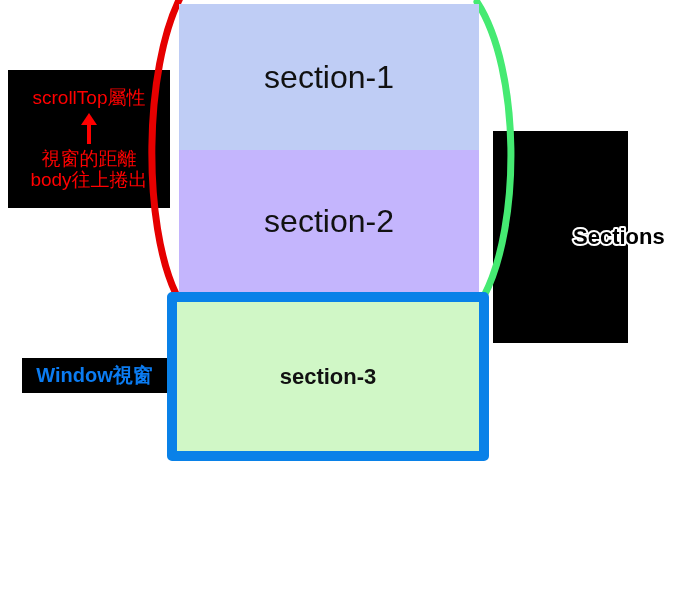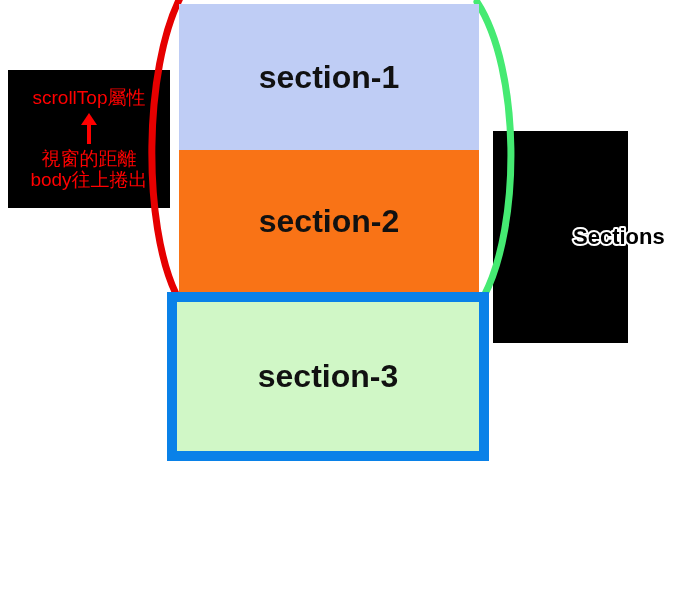--- a/index.html
+++ b/index.html
@@ -44,34 +44,34 @@
     position: absolute; left: 0; top: 0;
     z-index: 2;
     pointer-events: none;
   }
   
   .section {
     position: absolute;
     left: 179px; width: 300px;
     display: flex; align-items: center; justify-content: center;
     font-size: 32px;
-    font-weight: bold;
+    font-weight: normal;
     color: #111111;
     z-index: 3;
   }
   .section-1 { top: 4px;   height: 146px; }
   .section-2 { top: 150px; height: 142px; }
   .section-4 { top: 462px; height: 138px; }
   .viewport-frame {
     position: absolute;
     left: 167px; top: 292px; width: 322px; height: 169px;
     border: 10px solid #0981e8;
-    border-radius: 0;
+    border-radius: 5px;
     display: flex; align-items: center; justify-content: center;
-    font-size: 32px;
+    font-size: 22px;
     font-weight: bold;
     color: #111111;
     z-index: 4;
   }
   
   .sections-label-svg {
     position: absolute;
     left: 569px; top: 216px;
     z-index: 5;
     overflow: visible;
@@ -95,31 +95,34 @@
     <svg class="arrow-svg" width="20" height="32" viewBox="0 0 20 32">
       <line x1="10" y1="31" x2="10" y2="9" stroke="currentColor" stroke-width="4"></line>
       <polygon points="10,0 2,12 18,12" fill="currentColor"></polygon>
     </svg>
     <div>視窗的距離</div>
     <div>body往上捲出</div>
   </div>
 
   <div class="callout box-right" style="background: rgb(0, 0, 0);"></div>
 
+  <div class="callout box-window" style="background: rgb(0, 0, 0); color: rgb(11, 124, 242);">
+    <div>Window視窗</div>
+  </div>
 
   <svg class="arcs-svg" width="700" height="602" viewBox="0 0 700 602">
     <path d="M 181,-4 C 143,70 143,225 176,294" fill="none" stroke-width="7" stroke-linecap="round" stroke="#e60000"></path>
     <path d="M 477,2 C 521,70 521,225 484,296" fill="none" stroke-width="7" stroke-linecap="round" stroke="#45ea72"></path>
   </svg>
 
   <div class="section section-1" style="background: rgb(191, 205, 245);">
     <span>section-1</span>
   </div>
 
-  <div class="section section-2" style="background: #f97316;">
+  <div class="section section-2" style="background: #c4b5fd;">
     <span>section-2</span>
   </div>
 
   <div class="viewport-frame" style="background: rgb(208, 247, 198); border-color: rgb(9, 129, 232);">
     <span>section-3</span>
   </div>
 
 
   <svg class="sections-label-svg" width="130" height="42" viewBox="0 0 130 42">
     <text x="4" y="28" stroke="#ffffff" style="fill: rgb(0, 0, 0);">Sections</text>

